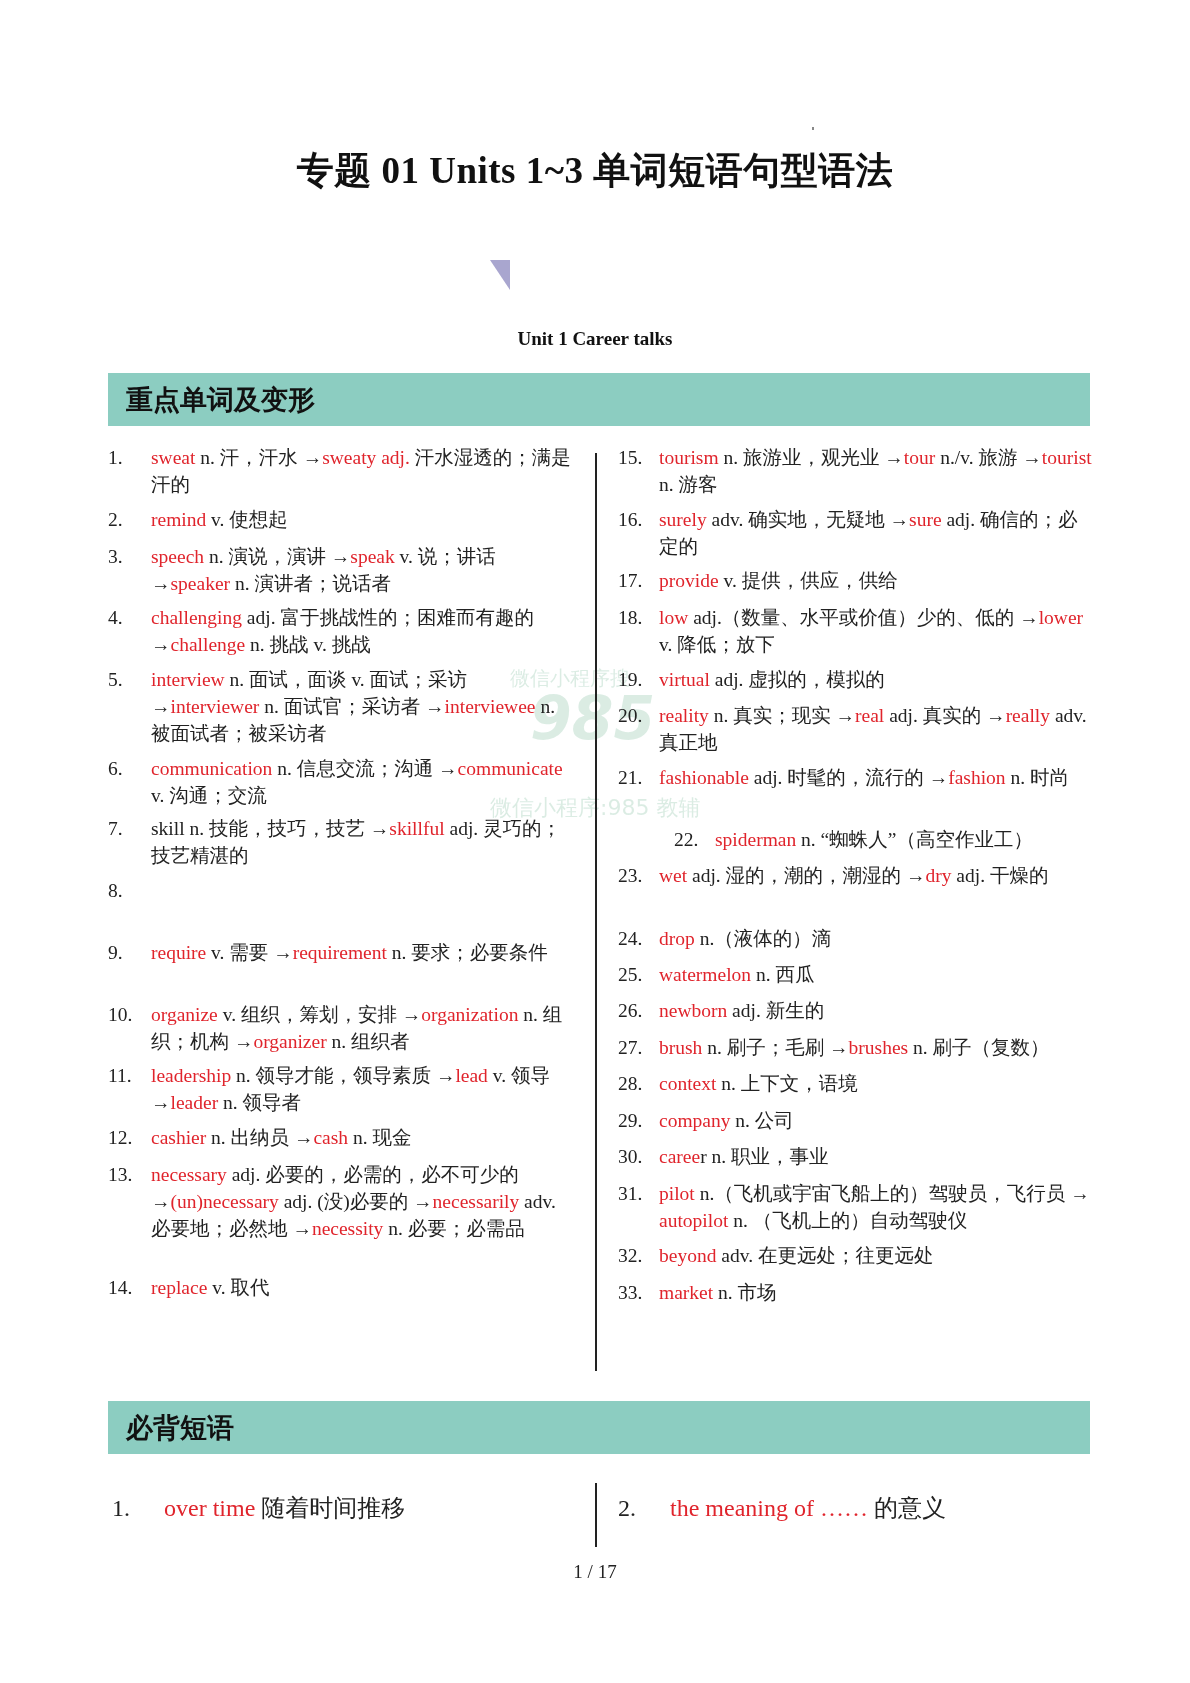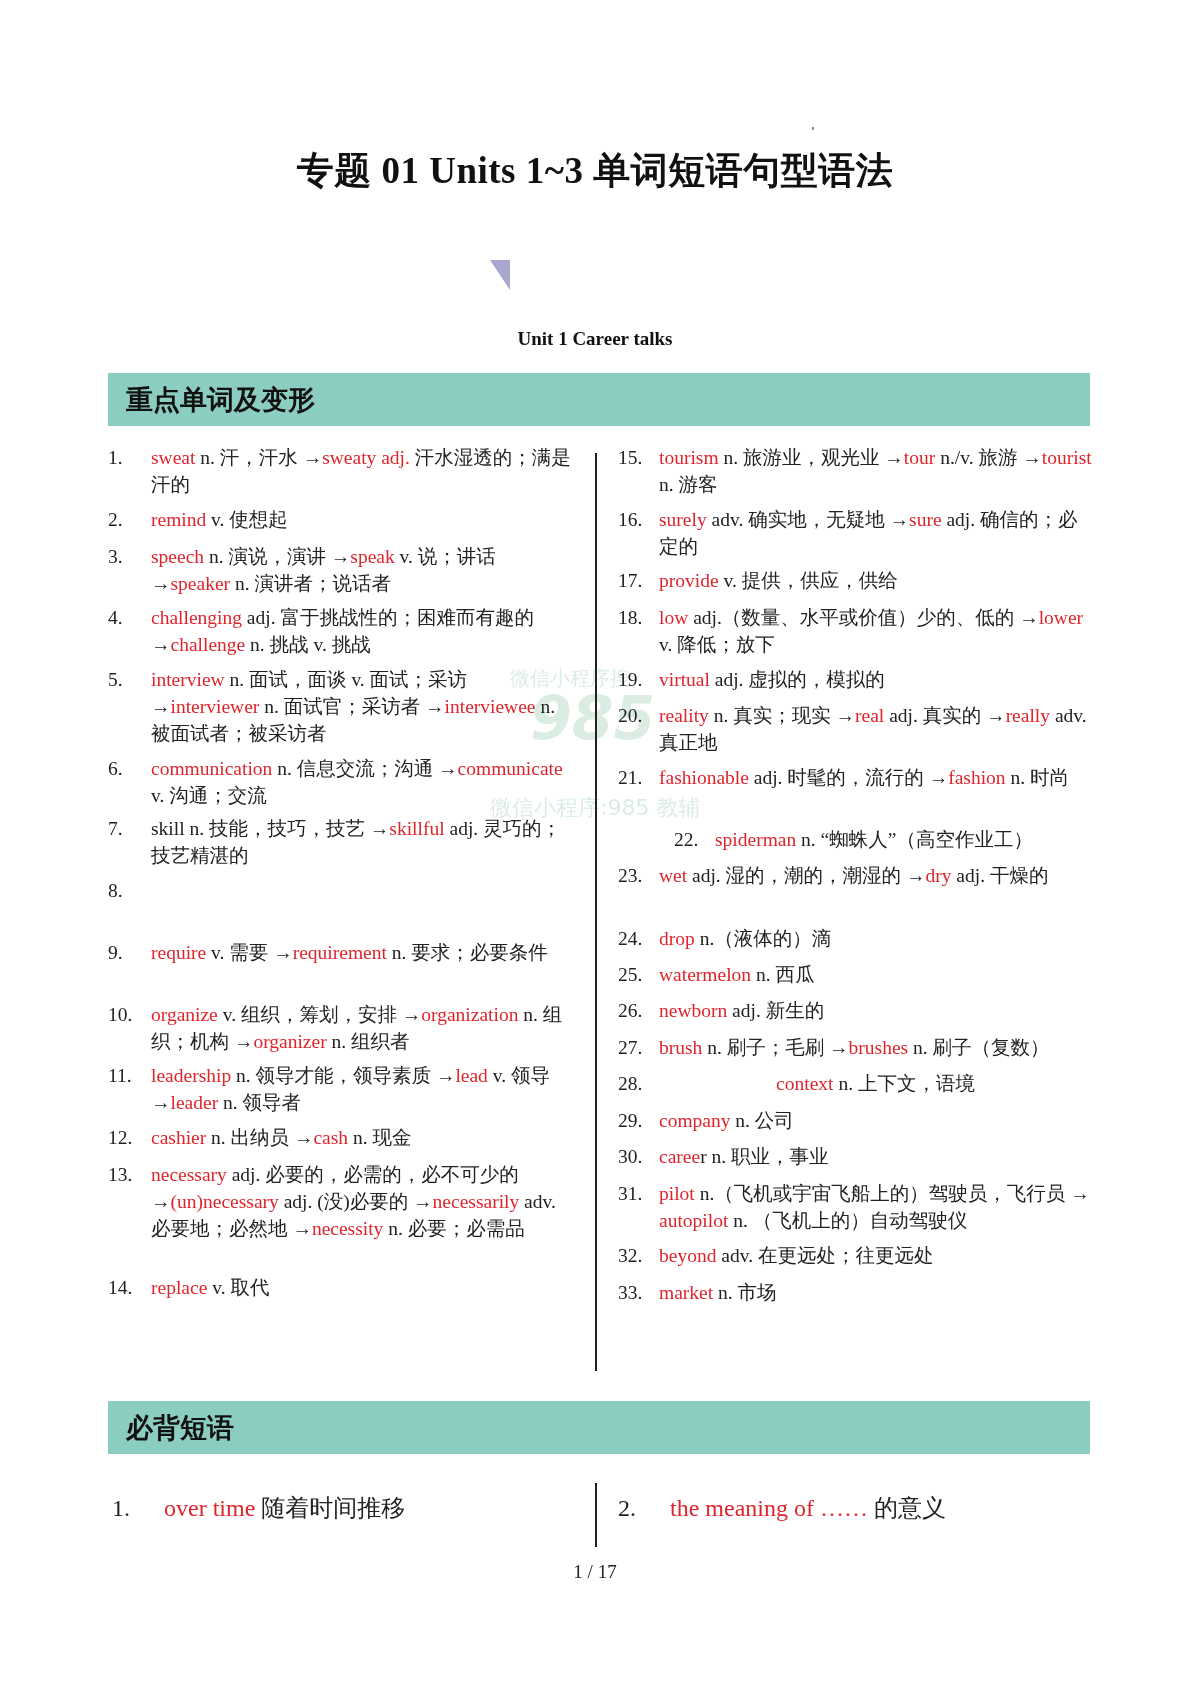--- a/index.html
+++ b/index.html
@@ -85,21 +85,21 @@
     <div class="item" style="position: absolute; top: 160px; left: 0px; right: 0px;"><span class="num">18.</span><span><span class="r">low</span><span class="k"> adj.（数量、水平或价值）少的、低的 →</span><span class="r">lower</span><span class="k"> v. 降低；放下</span></span></div>
     <div class="item" style="position: absolute; top: 222px; left: 0px; right: 0px;"><span class="num">19.</span><span><span class="r">virtual</span><span class="k"> adj. 虚拟的，模拟的</span></span></div>
     <div class="item" style="position: absolute; top: 258px; left: 0px; right: 0px;"><span class="num">20.</span><span><span class="r">reality</span><span class="k"> n. 真实；现实 →</span><span class="r">real</span><span class="k"> adj. 真实的 →</span><span class="r">really</span><span class="k"> adv. 真正地</span></span></div>
     <div class="item" style="position: absolute; top: 320px; left: 0px; right: 0px;"><span class="num">21.</span><span><span class="r">fashionable</span><span class="k"> adj. 时髦的，流行的 →</span><span class="r">fashion</span><span class="k"> n. 时尚</span></span></div>
     <div class="item" style="position: absolute; top: 382px; left: 16px; right: 0px; margin-left: 40px;"><span class="num">22.</span><span><span class="r">spiderman</span><span class="k"> n. “蜘蛛人”（高空作业工）</span></span></div>
     <div class="item" style="position: absolute; top: 418px; left: 0px; right: 0px;"><span class="num">23.</span><span><span class="r">wet</span><span class="k"> adj. 湿的，潮的，潮湿的 →</span><span class="r">dry</span><span class="k"> adj. 干燥的</span></span></div>
     <div class="item" style="position: absolute; top: 481px; left: 0px; right: 0px;"><span class="num">24.</span><span><span class="r">drop</span><span class="k"> n.（液体的）滴</span></span></div>
     <div class="item" style="position: absolute; top: 517px; left: 0px; right: 0px;"><span class="num">25.</span><span><span class="r">watermelon</span><span class="k"> n. 西瓜</span></span></div>
     <div class="item" style="position: absolute; top: 553px; left: 0px; right: 0px;"><span class="num">26.</span><span><span class="r">newborn</span><span class="k"> adj. 新生的</span></span></div>
     <div class="item" style="position: absolute; top: 590px; left: 0px; right: 0px;"><span class="num">27.</span><span><span class="r">brush</span><span class="k"> n. 刷子；毛刷 →</span><span class="r">brushes</span><span class="k"> n. 刷子（复数）</span></span></div>
-    <div class="item" style="position: absolute; top: 626px; left: 0px; right: 0px; text-align: center;"><span class="num">28.</span><span><span class="r">context</span><span class="k"> n. 上下文，语境</span></span></div>
+    <div class="item" style="position: absolute; top: 626px; left: 0px; right: 0px;"><span class="num">28.</span><span><span class="r">context</span><span class="k"> n. 上下文，语境</span></span></div>
     <div class="item" style="position: absolute; top: 663px; left: 0px; right: 0px;"><span class="num">29.</span><span><span class="r">company</span><span class="k"> n. 公司</span></span></div>
     <div class="item" style="position: absolute; top: 699px; left: 0px; right: 0px;"><span class="num">30.</span><span><span class="r">caree</span><span class="k">r n. 职业，事业</span></span></div>
     <div class="item" style="position: absolute; top: 736px; left: 0px; right: 0px;"><span class="num">31.</span><span><span class="r">pilot</span><span class="k"> n.（飞机或宇宙飞船上的）驾驶员，飞行员 → </span><span class="r">autopilot</span><span class="k"> n. （飞机上的）自动驾驶仪</span></span></div>
     <div class="item" style="position: absolute; top: 798px; left: 0px; right: 0px;"><span class="num">32.</span><span><span class="r">beyond</span><span class="k"> adv. 在更远处；往更远处</span></span></div>
     <div class="item" style="position: absolute; top: 835px; left: 0px; right: 0px;"><span class="num">33.</span><span><span class="r">market</span><span class="k"> n. 市场</span></span></div>
   </div>
 
 <div class="section-bar" style="top:1401px;">
   <span>必背短语</span>
 </div>

